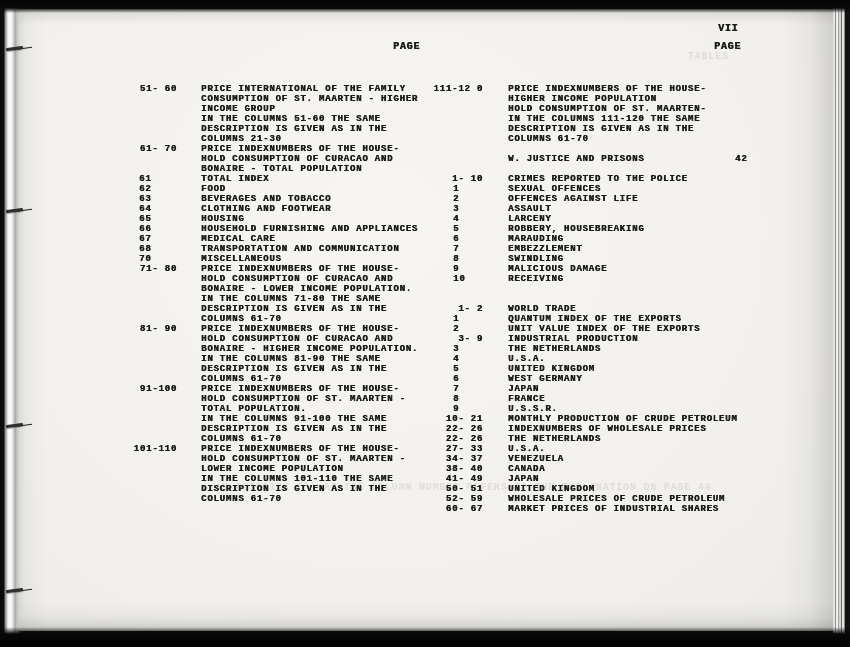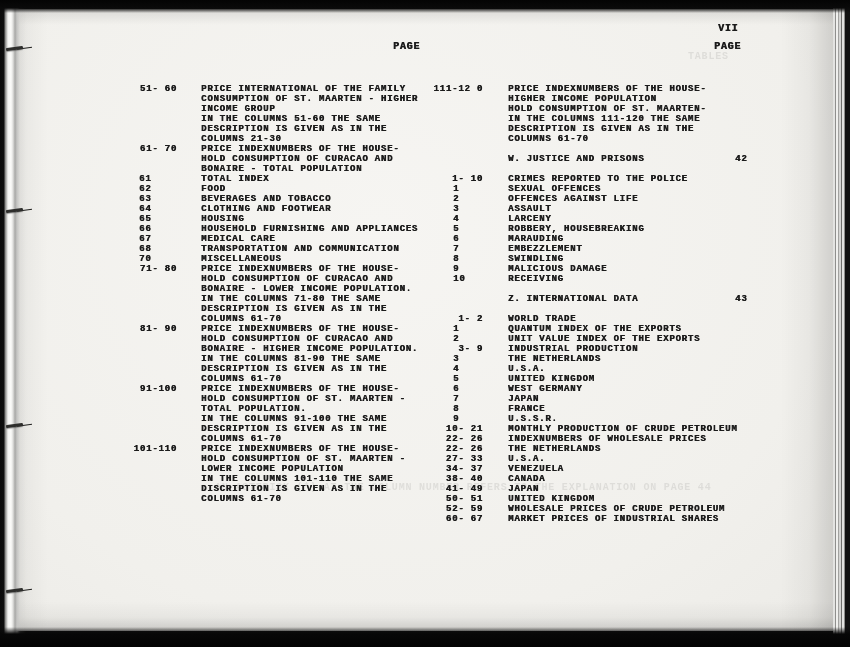--- a/index.html
+++ b/index.html
@@ -134,21 +134,20 @@
       <div class="line"><span class="num sub">2</span><span class="txt">OFFENCES AGAINST LIFE</span></div>
       <div class="line"><span class="num sub">3</span><span class="txt">ASSAULT</span></div>
       <div class="line"><span class="num sub">4</span><span class="txt">LARCENY</span></div>
       <div class="line"><span class="num sub">5</span><span class="txt">ROBBERY, HOUSEBREAKING</span></div>
       <div class="line"><span class="num sub">6</span><span class="txt">MARAUDING</span></div>
       <div class="line"><span class="num sub">7</span><span class="txt">EMBEZZLEMENT</span></div>
       <div class="line"><span class="num sub">8</span><span class="txt">SWINDLING</span></div>
       <div class="line"><span class="num sub">9</span><span class="txt">MALICIOUS DAMAGE</span></div>
       <div class="line"><span class="num sub">10</span><span class="txt">RECEIVING</span></div>
       <div class="line"></div>
-      <div class="line"><span class="head-title">Z. INTERNATIONAL DATA</span><span class="head-page">43</span></div>
       <div class="line"></div>
       <div class="line"><span class="num">1- 2</span><span class="txt">WORLD TRADE</span></div>
       <div class="line"><span class="num sub">1</span><span class="txt">QUANTUM INDEX OF THE EXPORTS</span></div>
       <div class="line"><span class="num sub">2</span><span class="txt">UNIT VALUE INDEX OF THE EXPORTS</span></div>
       <div class="line"><span class="num">3- 9</span><span class="txt">INDUSTRIAL PRODUCTION</span></div>
       <div class="line"><span class="num sub">3</span><span class="txt">THE NETHERLANDS</span></div>
       <div class="line"><span class="num sub">4</span><span class="txt">U.S.A.</span></div>
       <div class="line"><span class="num sub">5</span><span class="txt">UNITED KINGDOM</span></div>
       <div class="line"><span class="num sub">6</span><span class="txt">WEST GERMANY</span></div>
       <div class="line"><span class="num sub">7</span><span class="txt">JAPAN</span></div>

